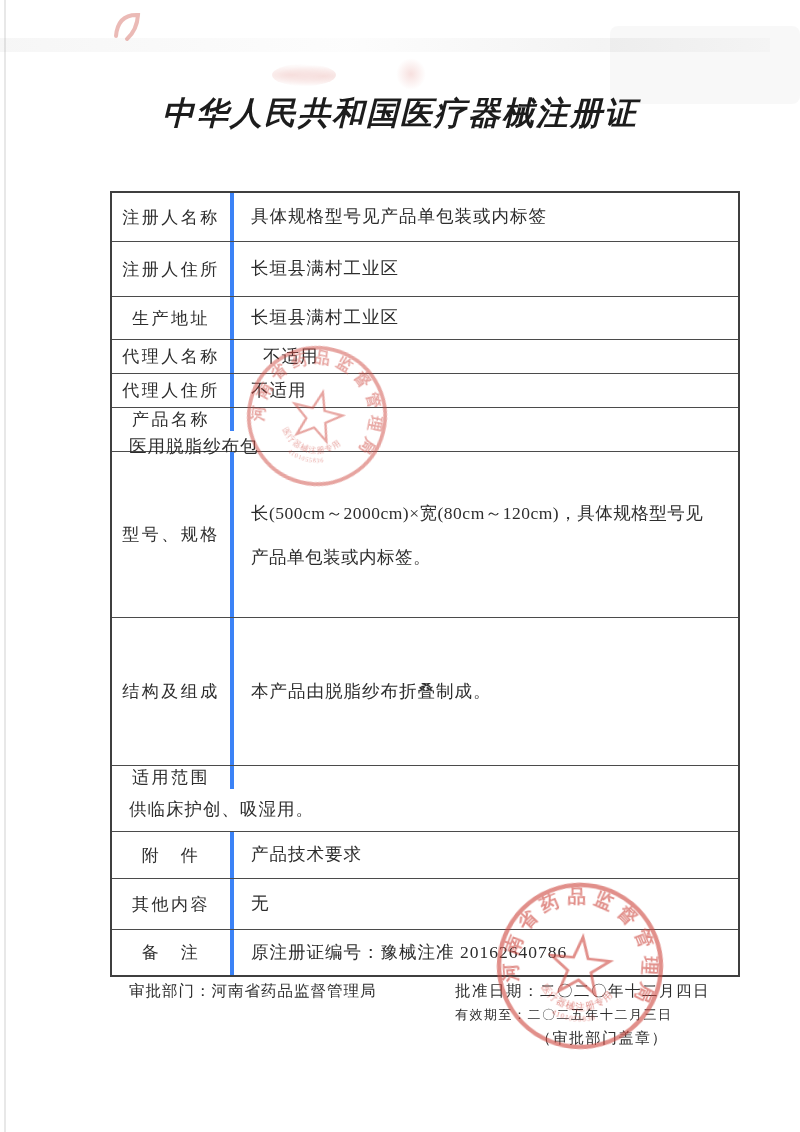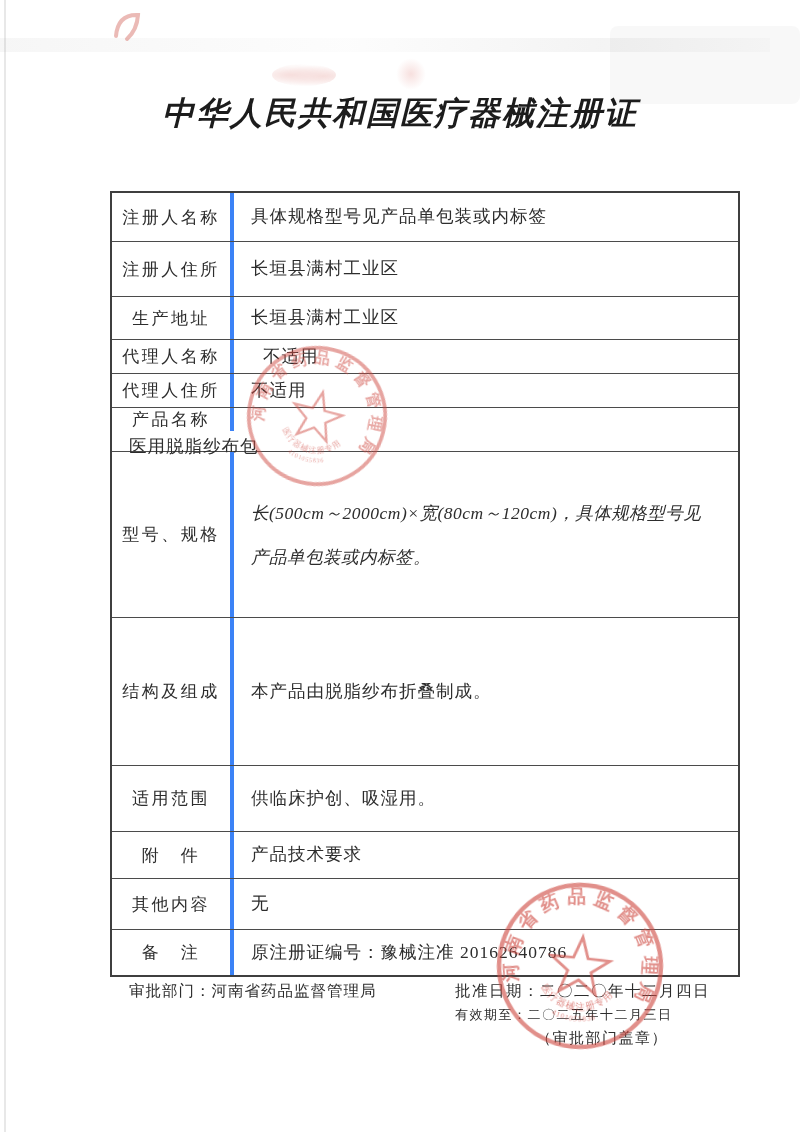--- a/index.html
+++ b/index.html
@@ -35,34 +35,34 @@
 
   .cert-table{
     position:absolute;left:110px;top:191px;width:630px;
     border:2px solid #3f3f3f;box-sizing:border-box;
     background:transparent;
   }
   .t-row{display:flex;border-bottom:1px solid #4b4b4b;box-sizing:border-box;}
   .t-row:last-child{border-bottom:none;}
   .r1{height:49px;}.r2{height:55px;}.r3{height:43px;}
   .r4{height:34px;gap:12px;}.r5{height:34px;justify-content:space-between;}.r6{height:44px;flex-direction:column;}
-  .r7{height:166px;}.r8{height:148px;}.r9{height:66px;}
+  .r7{height:166px;}.r8{height:148px;}.r9{height:66px;flex-direction:column;}
   .r10{height:47px;}.r11{height:51px;}.r12{height:45px;}
   .t-label{
     width:122px;min-width:122px;box-sizing:border-box;
     border-right:4px solid #3b82f6;
     display:flex;align-items:center;justify-content:center;
     font-size:17px;letter-spacing:2.5px;text-align:center;color:#2d2d2d;
   }
   .t-value{
     flex:1;display:flex;align-items:center;
     padding:2px 22px 2px 17px;
     font-size:17.5px;letter-spacing:1px;line-height:1.55;color:#2d2d2d;
   }
-  .r7 .t-value{line-height:44px;letter-spacing:.5px;align-items:center;font-style:italic;}
+  .r7 .t-value{line-height:44px;letter-spacing:.5px;align-items:center;}
   .r7 .t-value span{display:block;}
 
   .f-dept{position:absolute;left:129px;top:981px;font-size:15.5px;letter-spacing:1px;}
   .f-date{position:absolute;left:455px;top:981px;font-size:15.5px;letter-spacing:1.5px;}
   .f-valid{position:absolute;left:455px;top:1006px;font-size:13px;letter-spacing:1.5px;font-family:Liberation Mono, monospace;}
   .f-seal{position:absolute;left:536px;top:1029px;font-size:15px;letter-spacing:1.5px;}
 
   .stamp{position:absolute;pointer-events:none;}
   .stamp-mid{left:243px;top:342px;width:148px;height:148px;opacity:.5;transform:rotate(14deg);filter:blur(.3px);}
   .stamp-bottom{left:492px;top:878px;width:176px;height:176px;opacity:.62;transform:rotate(6deg);filter:blur(.2px);}

